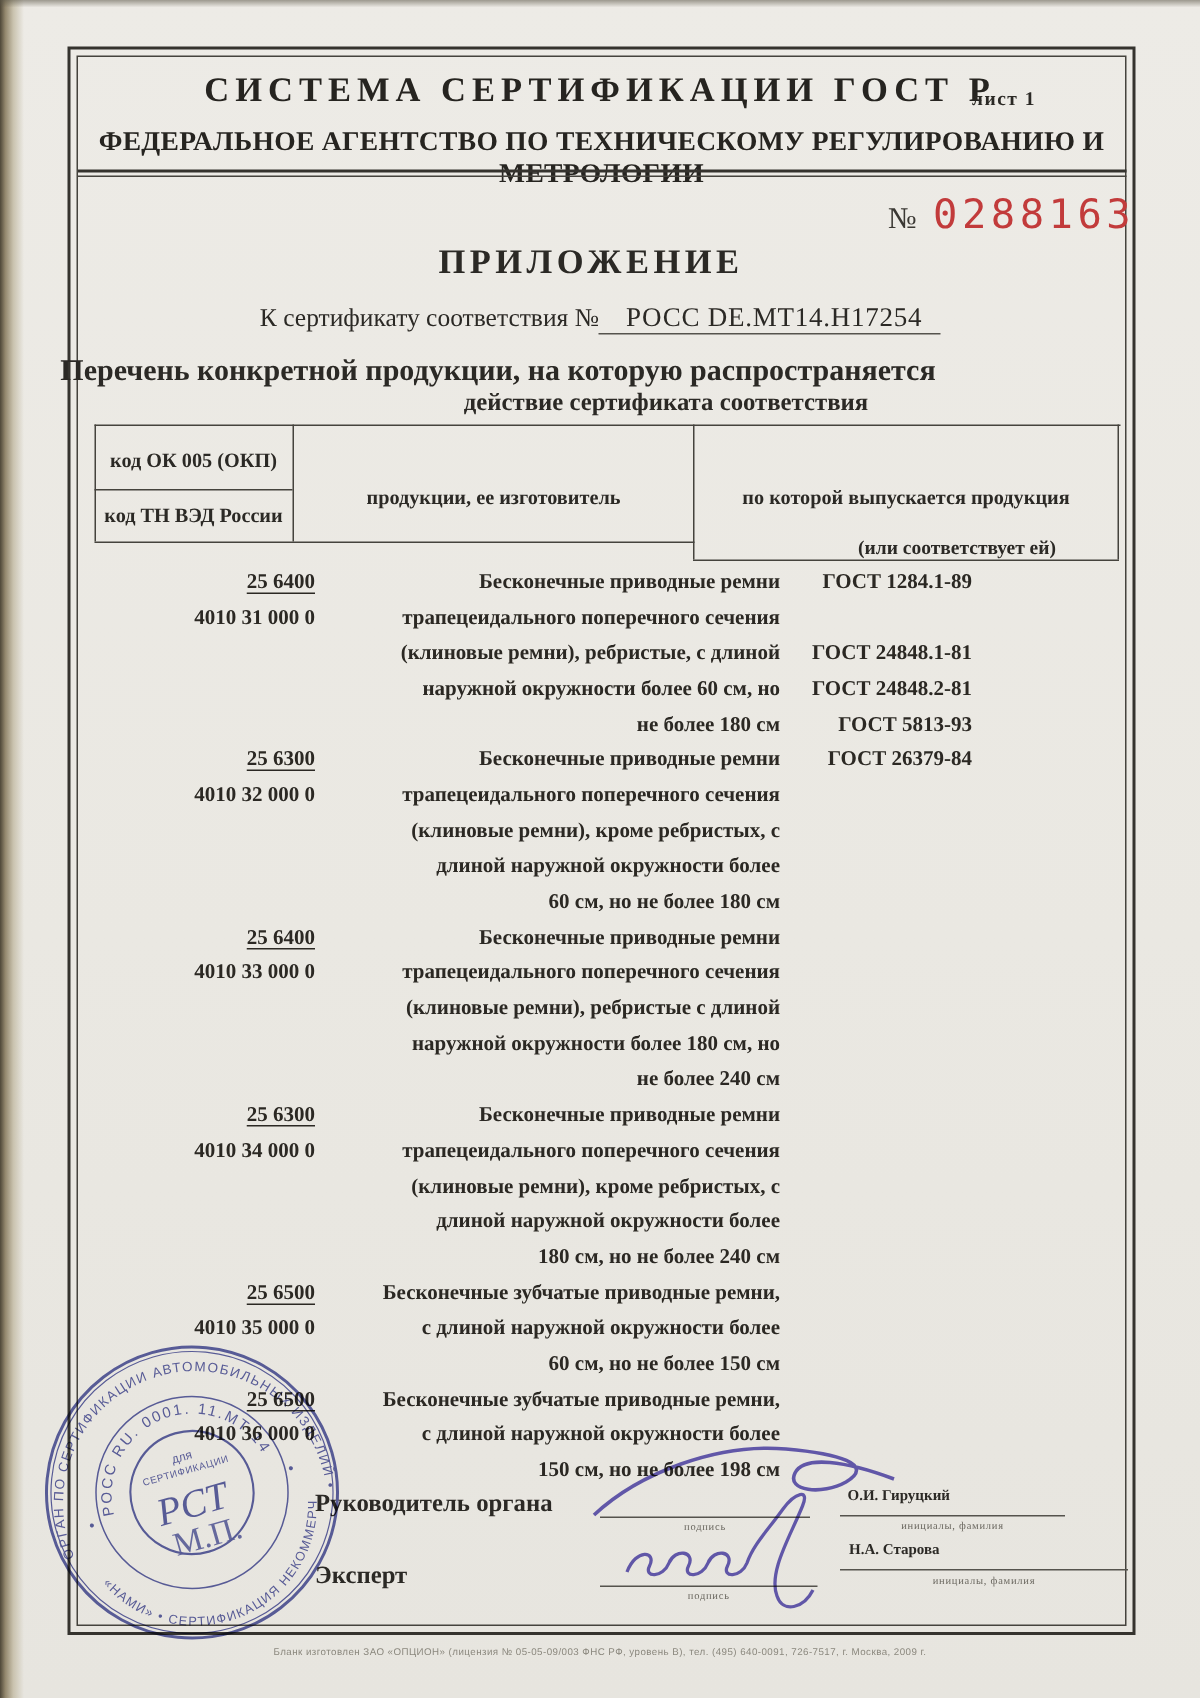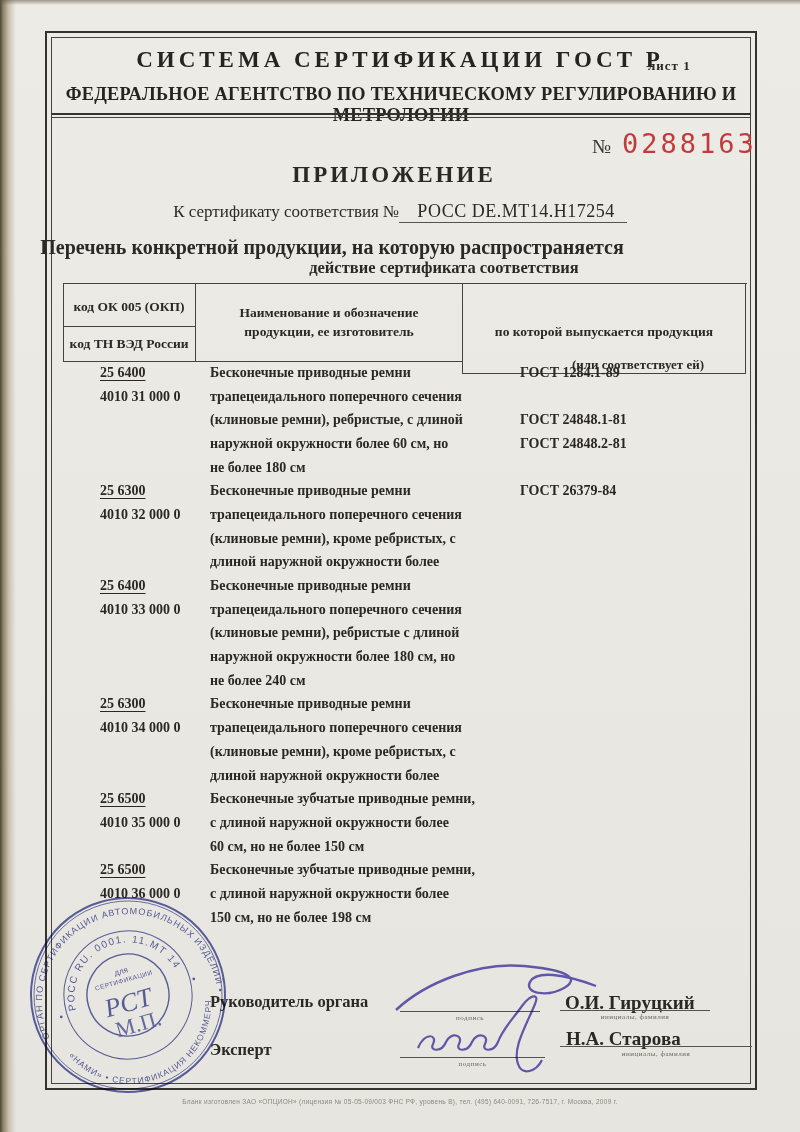--- a/index.html
+++ b/index.html
@@ -37,31 +37,31 @@
     letter-spacing:3px; }
   .cert-line { left:0; top:201px; width:800px; font-size:17px; }
   .cert-num { font-weight:normal; font-size:18px; letter-spacing:.5px;
     border-bottom:1.5px solid #55534d; padding:0 12px 1px 18px; }
   .subtitle1 { left:0; top:236px; width:632px; font-size:20px; font-weight:bold;margin-left:16px; }
   .subtitle2 { left:0; top:258px; width:800px; font-size:16.5px; font-weight:bold;margin-left:44px; }
   
   .tl { background:#45433d; }
   .th-text { font-size:13.5px; font-weight:bold; line-height:19px; }
   
-  .rows-wrap { position:absolute; left:0; top:361px; width:648px; }
+  .rows-wrap { position:absolute; left:0; top:377px; width:648px;text-align:right; }
   .prow { display:flex; height:23.7px; align-items:center; font-size:14px; font-weight:bold; color:#2b2823; }
   .c-code { width:110px; margin-left:100px; white-space:nowrap; }
   .c-code.u { text-decoration:underline; text-underline-offset:3px; }
   .c-desc { width:310px; white-space:nowrap; }
   .c-doc  { flex:1; white-space:nowrap; }
   
   .sig-label { font-size:16.5px; font-weight:bold;text-align:center; }
   .sig-line { border-bottom:1px solid #55534d; }
   .cap { font-size:7px; color:#6a675f; letter-spacing:.5px; text-align:center; }
-  .sig-name { font-size:19px; font-weight:bold; white-space:nowrap; }
+  .sig-name { font-size:10px; font-weight:bold; white-space:nowrap; }
   
   .fineprint { left:0; top:1098px; width:800px; font-family:"Liberation Sans",sans-serif;
     font-size:6.5px; color:#8b887e; letter-spacing:.3px; }
   .stamp-wrap { position:absolute; left:26px; top:893px; width:204px; height:204px;
     mix-blend-mode:multiply; opacity:.88; transform:rotate(-16deg); }
   .signature-svg { position:absolute; mix-blend-mode:multiply; }
 </style>
 </head>
 <body>
 
@@ -95,21 +95,20 @@
   <div class="abs tl" style="left:63px;top:283px;width:1.3px;height:78px"></div>
   <div class="abs tl" style="left:195px;top:283px;width:1.3px;height:78px"></div>
   <div class="abs tl" style="left:462px;top:283px;width:1.3px;height:90px"></div>
   <div class="abs tl" style="left:745px;top:283px;width:1.3px;height:90px"></div>
   <div class="abs tl" style="left:63px;top:361px;width:400px;height:1.3px"></div>
   <div class="abs tl" style="left:462px;top:373px;width:284px;height:1.3px"></div>
   <div class="abs tl" style="left:63px;top:326px;width:132px;height:1px"></div>
 
   <div class="abs ctr th-text" style="left:63px;top:297px;width:132px">код ОК 005 (ОКП)</div>
   <div class="abs ctr th-text" style="left:63px;top:334px;width:132px">код ТН ВЭД России</div>
-  <div class="abs ctr th-text" style="left:196px;top:303px;width:266px">Наименование и обозначение</div>
   <div class="abs ctr th-text" style="left:196px;top:322px;width:266px">продукции, ее изготовитель</div>
   <div class="abs ctr th-text" style="left:463px;top:322px;width:282px">по которой выпускается продукция</div>
   <div class="abs ctr th-text" style="left:530px;top:355px;width:216px;font-size:13px">(или соответствует ей)</div>
 
   <div class="rows-wrap">
       <div class="prow">
         <span class="c-code u">25 6400</span>
         <span class="c-desc">Бесконечные приводные ремни</span>
         <span class="c-doc">ГОСТ 1284.1-89</span>
       </div>
@@ -123,20 +122,21 @@
         <span class="c-doc">ГОСТ 24848.1-81</span>
       </div>
       <div class="prow">
         <span class="c-code"></span>
         <span class="c-desc">наружной окружности более 60 см, но</span>
         <span class="c-doc">ГОСТ 24848.2-81</span>
       </div>
       <div class="prow">
         <span class="c-code"></span>
         <span class="c-desc">не более 180 см</span>
+        <span class="c-doc">ГОСТ 5813-93</span>
       </div>
       <div class="prow">
         <span class="c-code u">25 6300</span>
         <span class="c-desc">Бесконечные приводные ремни</span>
         <span class="c-doc">ГОСТ 26379-84</span>
       </div>
       <div class="prow">
         <span class="c-code">4010 32 000 0</span>
         <span class="c-desc">трапецеидального поперечного сечения</span>
         <span class="c-doc"></span>
@@ -145,20 +145,25 @@
         <span class="c-code"></span>
         <span class="c-desc">(клиновые ремни), кроме ребристых, с</span>
         <span class="c-doc"></span>
       </div>
       <div class="prow">
         <span class="c-code"></span>
         <span class="c-desc">длиной наружной окружности более</span>
         <span class="c-doc"></span>
       </div>
       <div class="prow">
+        <span class="c-code"></span>
+        <span class="c-desc">60 см, но не более 180 см</span>
+        <span class="c-doc"></span>
+      </div>
+      <div class="prow">
         <span class="c-code u">25 6400</span>
         <span class="c-desc">Бесконечные приводные ремни</span>
         <span class="c-doc"></span>
       </div>
       <div class="prow">
         <span class="c-code">4010 33 000 0</span>
         <span class="c-desc">трапецеидального поперечного сечения</span>
         <span class="c-doc"></span>
       </div>
       <div class="prow">
@@ -187,20 +192,25 @@
         <span class="c-doc"></span>
       </div>
       <div class="prow">
         <span class="c-code"></span>
         <span class="c-desc">(клиновые ремни), кроме ребристых, с</span>
         <span class="c-doc"></span>
       </div>
       <div class="prow">
         <span class="c-code"></span>
         <span class="c-desc">длиной наружной окружности более</span>
+        <span class="c-doc"></span>
+      </div>
+      <div class="prow">
+        <span class="c-code"></span>
+        <span class="c-desc">180 см, но не более 240 см</span>
         <span class="c-doc"></span>
       </div>
       <div class="prow">
         <span class="c-code u">25 6500</span>
         <span class="c-desc">Бесконечные зубчатые приводные ремни,</span>
         <span class="c-doc"></span>
       </div>
       <div class="prow">
         <span class="c-code">4010 35 000 0</span>
         <span class="c-desc">с длиной наружной окружности более</span>

